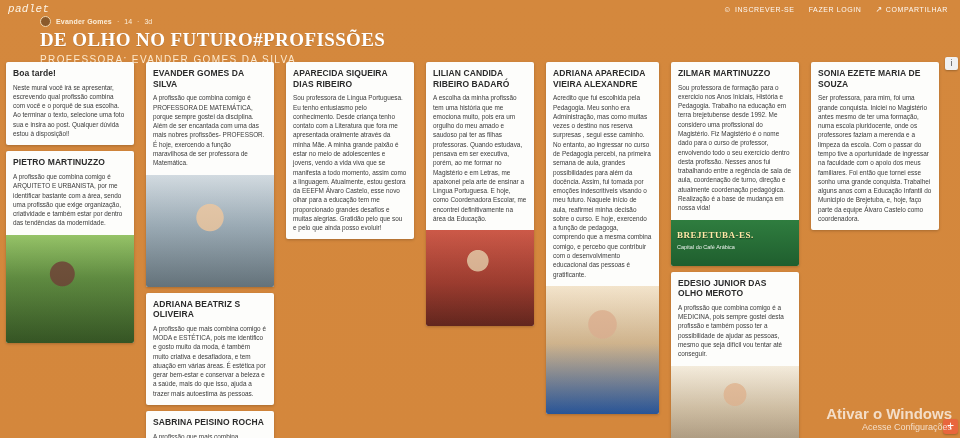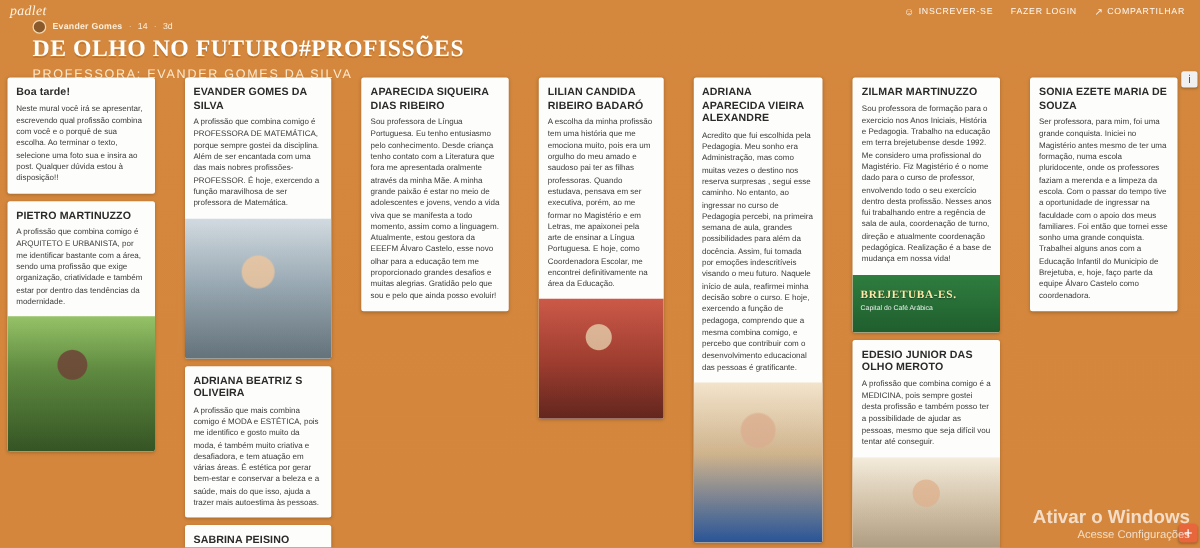--- a/index.html
+++ b/index.html
@@ -18,38 +18,38 @@
   }
 
   
   .topbar {
     position: absolute; top: 0; left: 0; right: 0; height: 18px;
     display: flex; align-items: center;
     padding: 0 8px;
     color: #fff;
   }
   .brand {
-    font-family: Liberation Serif, serif;
+    font-family: Liberation Mono, monospace;
     font-size: 11px; font-style: italic;
     color: #fdf4e6; letter-spacing: .3px;
     margin-right: 10px;
   }
   .topbar-right {
     margin-left: auto;
     display: flex; align-items: center; gap: 14px;
     font-size: 7px; letter-spacing: .6px; color: #fff;
     text-transform: uppercase;
     padding-right: 4px;
   }
   .topbar-right .item { display: flex; align-items: center; gap: 3px; opacity: .95; }
   .share-ico { font-size: 8px; }
 
   
   .header {
-    position: absolute; top: 16px; left: 26px; right: 20px;
+    position: absolute; top: 16px; left: 40px; right: 20px;
     color: #fff;
   }
   .author-row {
     display: flex; align-items: center; gap: 5px;
     font-size: 7px; color: #fbeeda;
   }
   .avatar {
     width: 11px; height: 11px; border-radius: 50%;
     background: #8b5a2b; border: 1px solid #f2d7b0;
     display: inline-block;
@@ -80,21 +80,21 @@
   }
   .edge-info { top: 57px; }
   .edge-plus {
     bottom: 4px; width: 15px; height: 15px; line-height: 15px;
     background: #e8663c; color: #fff; font-size: 12px; border-radius: 3px;
   }
 
   
   .board {
     position: absolute; top: 62px; left: 6px; right: 18px; bottom: 0;
-    display: flex; gap: 24px;
+    display: flex; gap: 12px;
     align-items: flex-start;
   }
   .col { display: flex; flex-direction: column; gap: 6px; }
   .c1 { width: 128px; }
   .c2 { width: 128px; }
   .c3 { width: 128px; }
   .c4 { width: 108px; }
   .c5 { width: 113px; }
   .c6 { width: 128px; }
   .c7 { width: 128px; }

